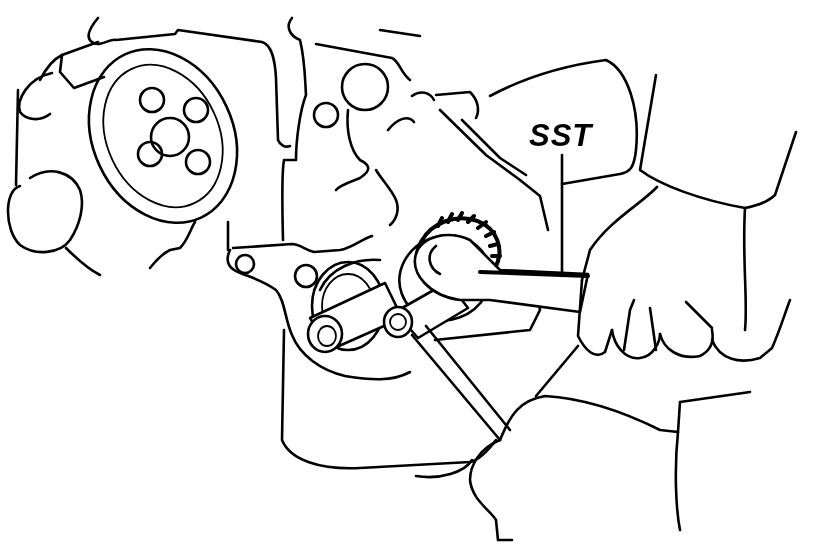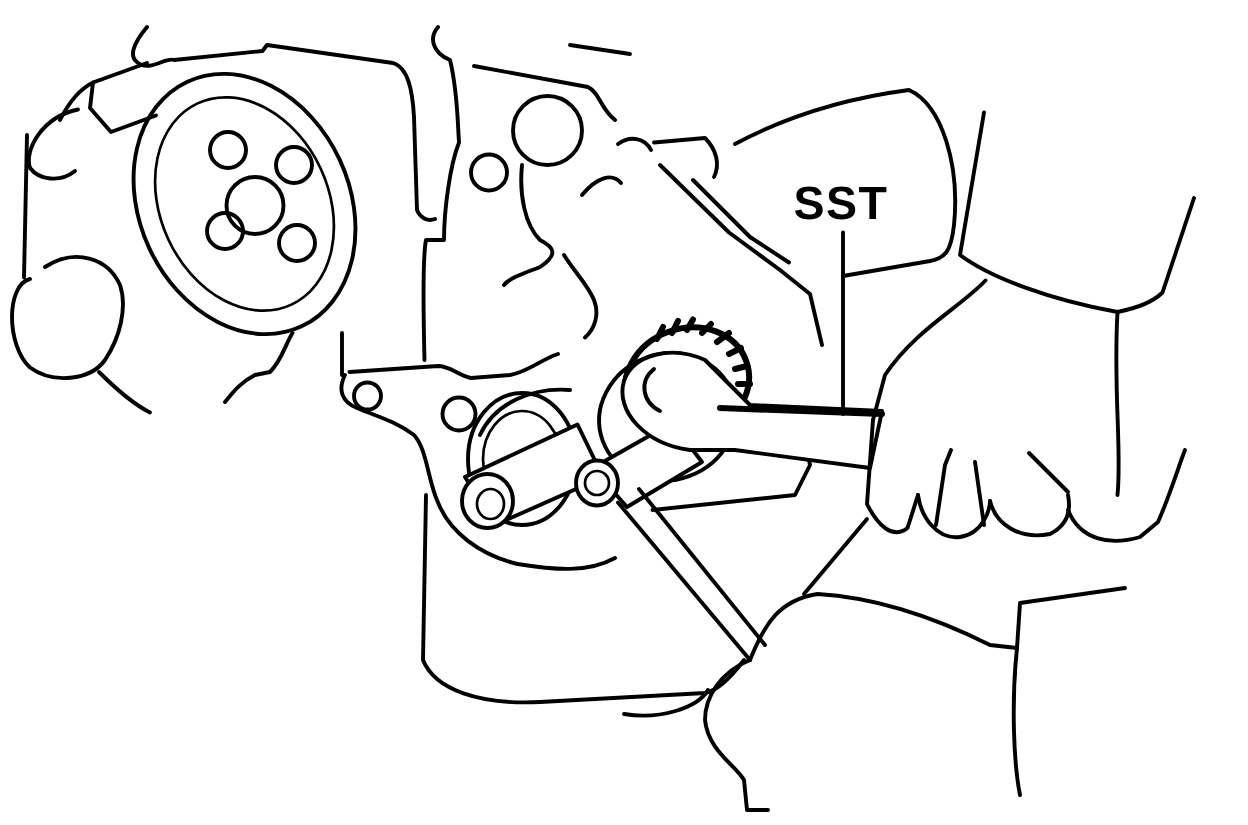--- a/index.html
+++ b/index.html
@@ -6,21 +6,21 @@
   body { width: 832px; height: 550px; overflow: hidden; position: relative; }
   #figure { position: absolute; left: 0; top: 0; width: 832px; height: 550px; }
   svg { position: absolute; left: 0; top: 0; }
   .ln { fill: none; stroke: #000; stroke-width: 2.6; stroke-linecap: round; stroke-linejoin: round; }
   .lt { fill: none; stroke: #000; stroke-width: 1.8; stroke-linecap: round; stroke-linejoin: round; }
   .lk { fill: none; stroke: #000; stroke-width: 4; stroke-linecap: round; stroke-linejoin: round; }
   .fillw { fill: #fff; stroke: #000; stroke-width: 2.6; stroke-linejoin: round; }
   .label {
     position: absolute; left: 529px; top: 120px;
     font-family: "Liberation Sans", sans-serif; font-weight: bold;
-    font-size: 31px; letter-spacing: 1px; color: #000; line-height: 1;
+    font-size: 31px; letter-spacing: 1px; color: #000; line-height: 1; font-style: italic;
   }
 </style>
 </head>
 <body>
 
 <div id="figure">
 <svg width="832" height="550" viewBox="0 0 832 550">
 
   <g>
     <path class="ln" d="M98,18 C88,30 86,38 92,42 C100,48 110,38 116,40 L175,34 L178,30 L262,42 C272,45 275,60 276,78 L278,140 C280,145 285,148 290,146"></path>

